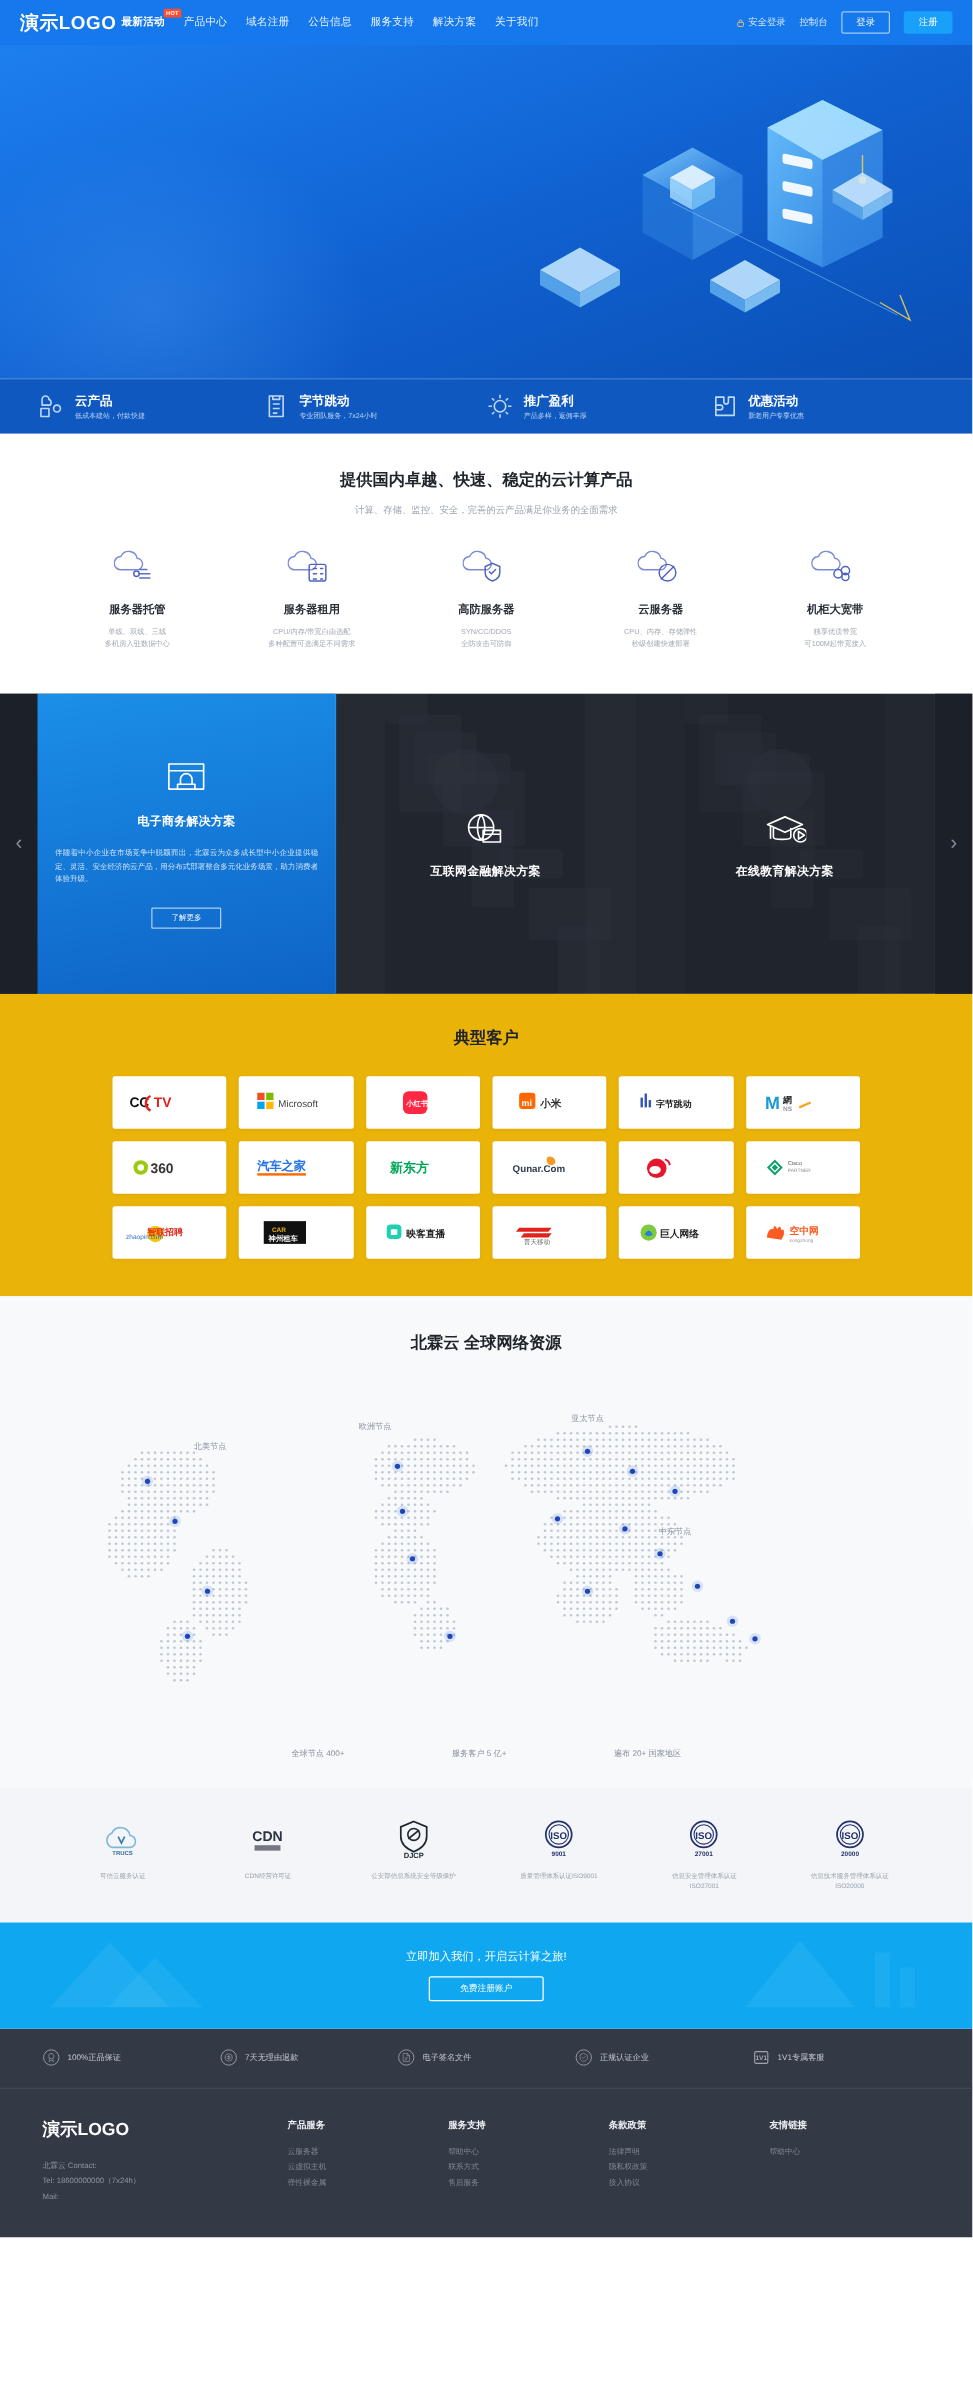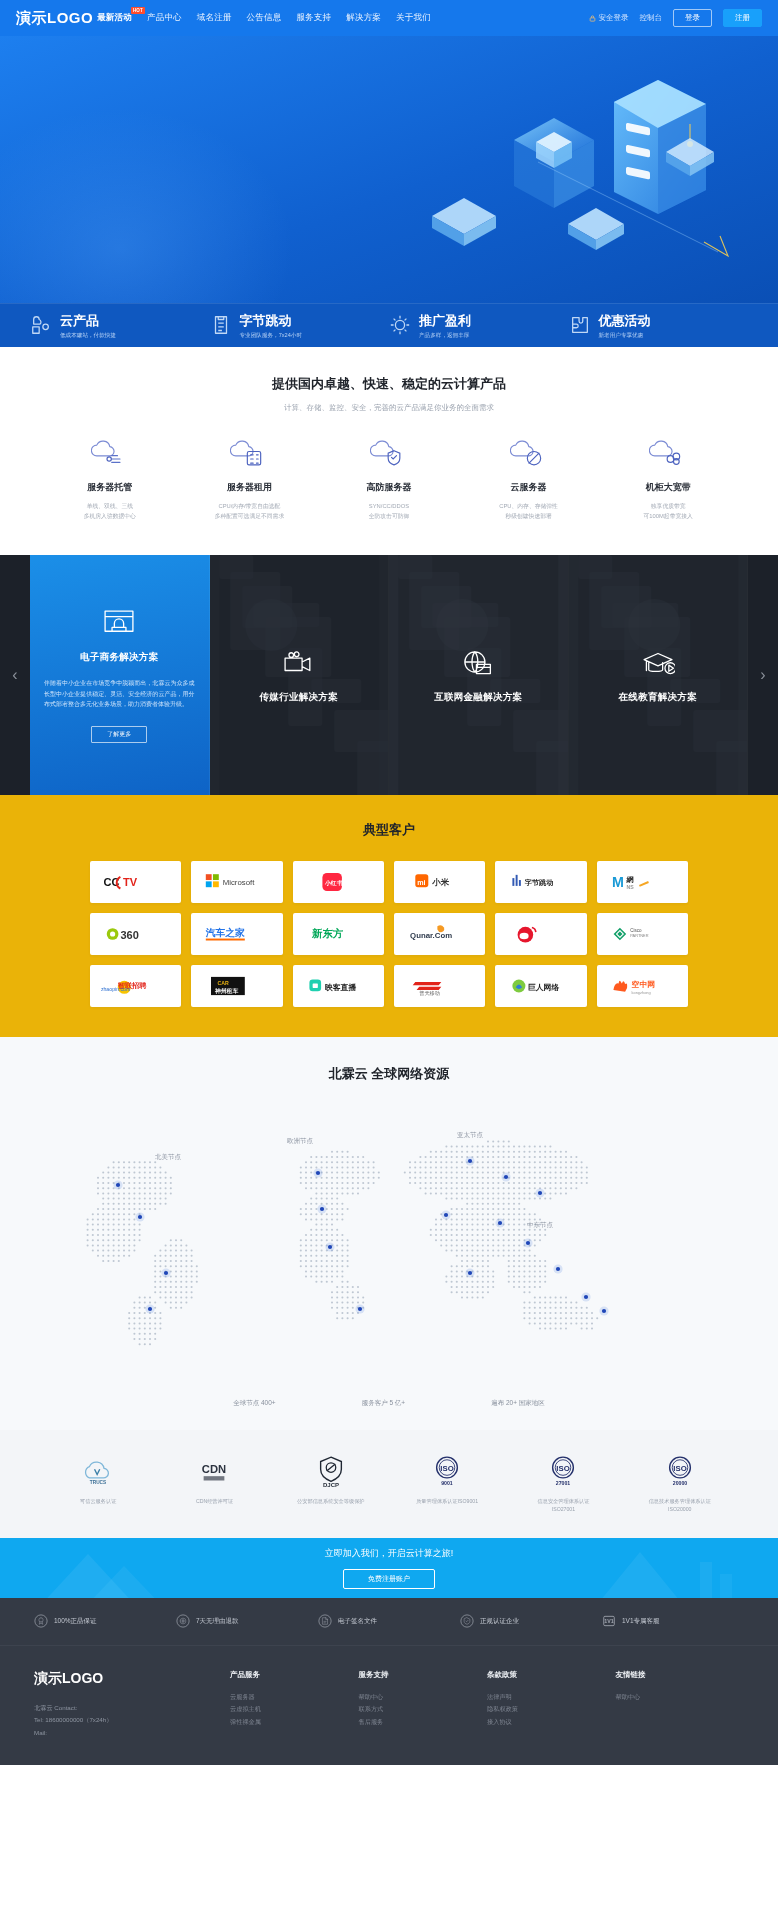--- a/index.html
+++ b/index.html
@@ -50,21 +50,21 @@
     background:radial-gradient(ellipse at center, rgba(90,170,255,.28), rgba(90,170,255,0) 68%);
   }
 
   
   .featurebar {
     background:#0f58c0; height:44px; display:flex; align-items:center;
     padding:0 30px; border-top:1px solid rgba(255,255,255,.10);
   }
   .feat { flex:1; display:flex; align-items:center; gap:8px; }
   .feat-ico { width:22px; height:22px; opacity:.92; flex:none; }
-  .feat-t { color:#fff; font-size:13px; font-weight:700; margin-bottom:2px; }
+  .feat-t { color:#fff; font-size:10px; font-weight:700; margin-bottom:2px; }
   .feat-s { color:#b9d4f6; font-size:5.6px; line-height:1.2; }
 
   
   .products { background:#fff; padding:28px 0 34px; }
   .sec-title { text-align:center; font-size:13px; font-weight:700; color:#20242b; }
   .sec-sub { text-align:center; font-size:7.5px; color:#9aa2ae; margin-top:10px; }
   .prod-row { display:flex; justify-content:center; gap:0; margin-top:26px; padding:0 40px; }
   .prod { flex:1; text-align:center; padding:0 6px; cursor:pointer; }
   .prod-ico { width:38px; height:30px; margin:0 auto 12px; display:block; }
   .prod-t { font-size:9px; color:#2a2f38; font-weight:700; margin-bottom:8px; }
@@ -116,21 +116,21 @@
   .certs {
     background:#f3f5f8; padding:22px 40px 24px;
     display:flex; justify-content:space-between; align-items:flex-start;
   }
   .cert { flex:1; text-align:center; }
   .cert-ico { width:38px; height:38px; margin:0 auto 8px; display:block; }
   .cert-t { font-size:5.2px; color:#9aa2ae; line-height:1.5; padding:0 6px; }
 
   
   .cta {
-    height:60px; background:#0fa8f0; position:relative; overflow:hidden;
+    height:85px; background:#0fa8f0; position:relative; overflow:hidden;
     display:flex; flex-direction:column; align-items:center; justify-content:center;
   }
   .cta-t { color:#fff; font-size:9px; position:relative; z-index:2; }
   .cta-btn {
     margin-top:9px; border:1px solid #fff; color:#fff; font-size:7px;
     padding:4px 24px; border-radius:2px; cursor:pointer; position:relative; z-index:2;
   }
 
   
   .svcstrip {
@@ -346,43 +346,20 @@
   <div class="sol-arrow">‹</div>
   <div class="sol-track">
       <div class="sol active">
         <div class="sol-in">
           <svg viewBox="0 0 44 38" class="sol-ico">
             <path d="M4 5h36v26H4Z M4 12h36 M16 26v-5a6 6 0 0112 0v5 M13 26h18v5H13Z" fill="none" stroke="#ffffff" stroke-width="1.7" stroke-linejoin="round" stroke-linecap="round"></path>
           </svg>
           <div class="sol-t">电子商务解决方案</div>
           <div class="sol-d">伴随着中小企业在市场竞争中脱颖而出，北霖云为众多成长型中小企业提供稳定、灵活、安全经济的云产品，用分布式部署整合多元化业务场景，助力消费者体验升级。</div>
           <div class="sol-btn">了解更多</div>
-        </div>
-      </div>
-      <div class="sol">
-        <div class="sol-bg" style="background: rgb(38, 43, 51);">
-          <svg viewBox="0 0 160 240" style="position:absolute;inset:0;width:100%;height:100%;opacity:.5">
-            <rect x="0" y="0" width="160" height="240" fill="#1e232b"></rect>
-            <rect x="0" y="0" width="34" height="24" fill="#424a56" opacity="0.45" rx="3"></rect>
-            <rect x="23" y="31" width="50" height="42" fill="#424a56" opacity="0.45" rx="3"></rect>
-            <rect x="46" y="62" width="66" height="60" fill="#424a56" opacity="0.45" rx="3"></rect>
-            <rect x="69" y="93" width="34" height="78" fill="#424a56" opacity="0.45" rx="3"></rect>
-            <rect x="92" y="124" width="50" height="24" fill="#424a56" opacity="0.45" rx="3"></rect>
-            <rect x="115" y="155" width="66" height="42" fill="#424a56" opacity="0.45" rx="3"></rect>
-            <rect x="138" y="186" width="34" height="60" fill="#424a56" opacity="0.45" rx="3"></rect>
-            <rect x="11" y="17" width="50" height="78" fill="#424a56" opacity="0.45" rx="3"></rect>
-            <rect x="34" y="48" width="66" height="24" fill="#424a56" opacity="0.45" rx="3"></rect>
-            <circle cx="52" cy="70" r="26" fill="#545c69" opacity="0.35"></circle>
-          </svg>
-        </div>
-        <div class="sol-in">
-          <svg viewBox="0 0 44 38" class="sol-ico">
-            <path d="M4 14h22v16H4Z M26 19l10-5v16l-10-5Z M9 10a3 3 0 106 0a3 3 0 10-6 0 M16 9a3 3 0 106 0a3 3 0 10-6 0" fill="none" stroke="#ffffff" stroke-width="1.7" stroke-linejoin="round" stroke-linecap="round"></path>
-          </svg>
-          <div class="sol-t">传媒行业解决方案</div>
         </div>
       </div>
       <div class="sol">
         <div class="sol-bg" style="background: rgb(48, 54, 63);">
           <svg viewBox="0 0 160 240" style="position:absolute;inset:0;width:100%;height:100%;opacity:.5">
             <rect x="0" y="0" width="160" height="240" fill="#1e232b"></rect>
             <rect x="0" y="0" width="34" height="24" fill="#424a56" opacity="0.45" rx="3"></rect>
             <rect x="23" y="31" width="50" height="42" fill="#424a56" opacity="0.45" rx="3"></rect>
             <rect x="46" y="62" width="66" height="60" fill="#424a56" opacity="0.45" rx="3"></rect>
             <rect x="69" y="93" width="34" height="78" fill="#424a56" opacity="0.45" rx="3"></rect>

